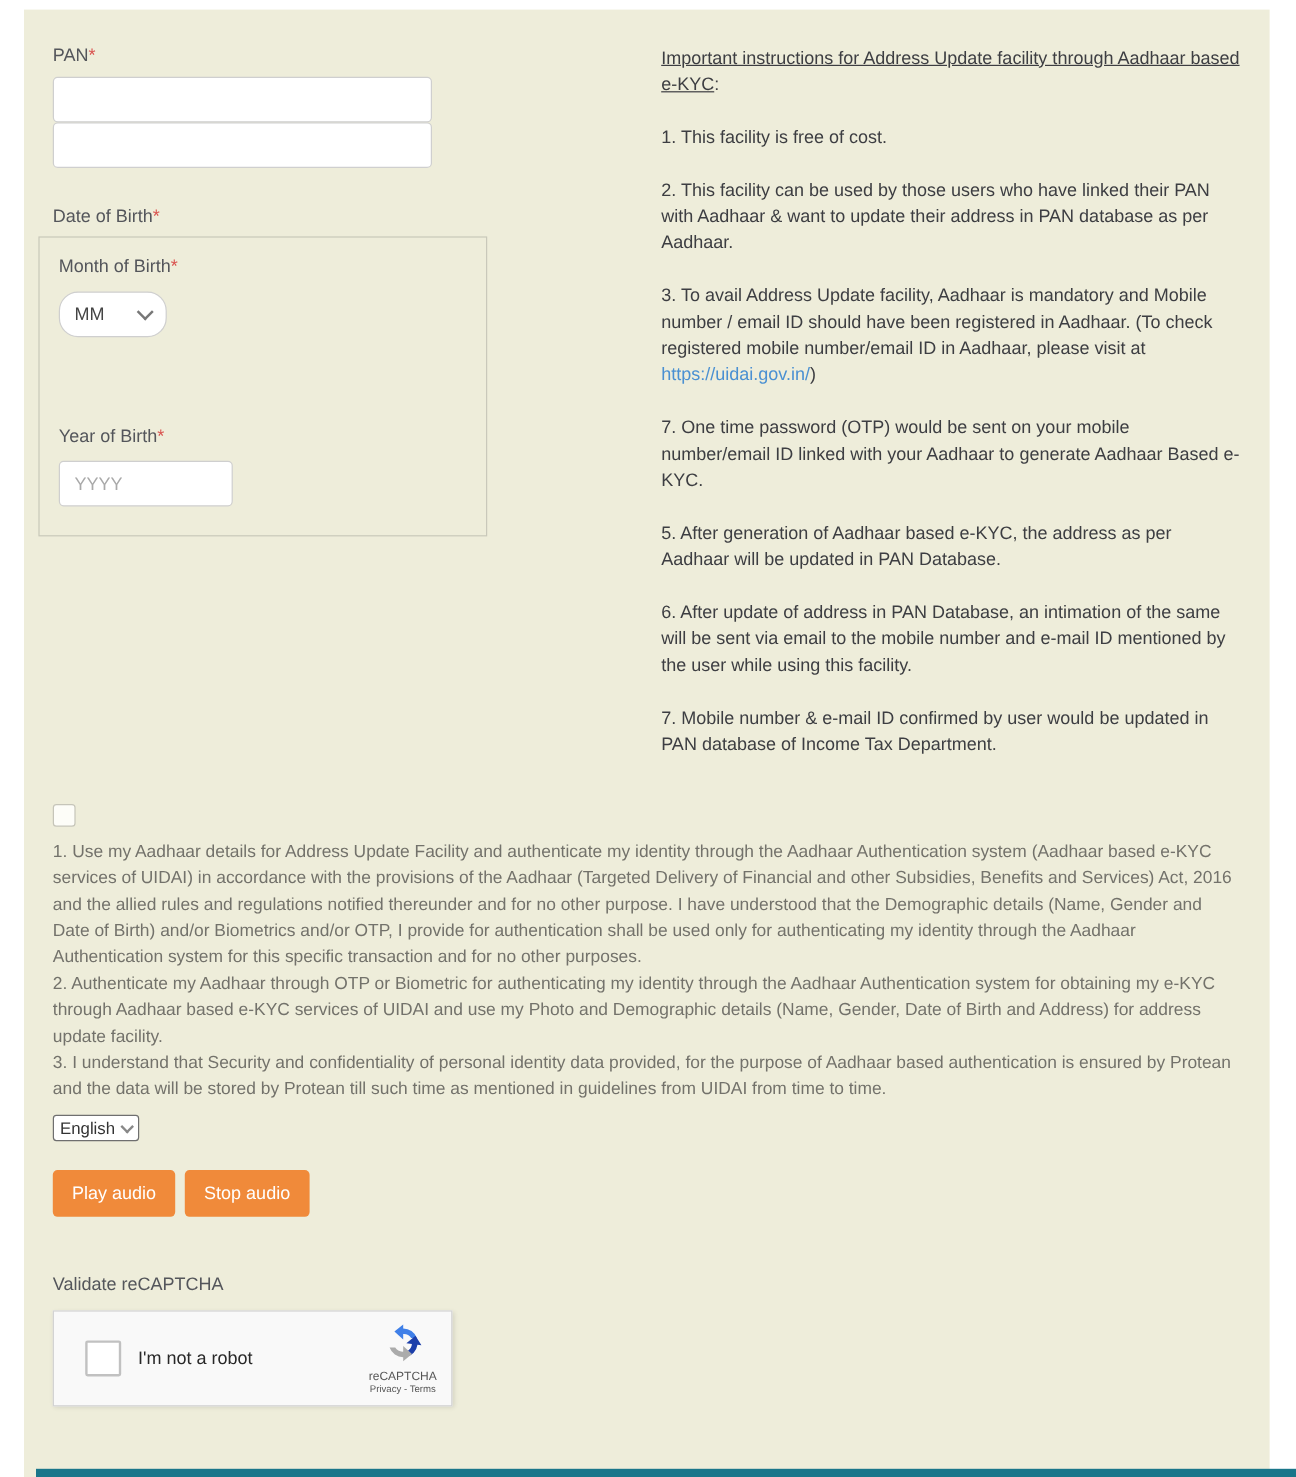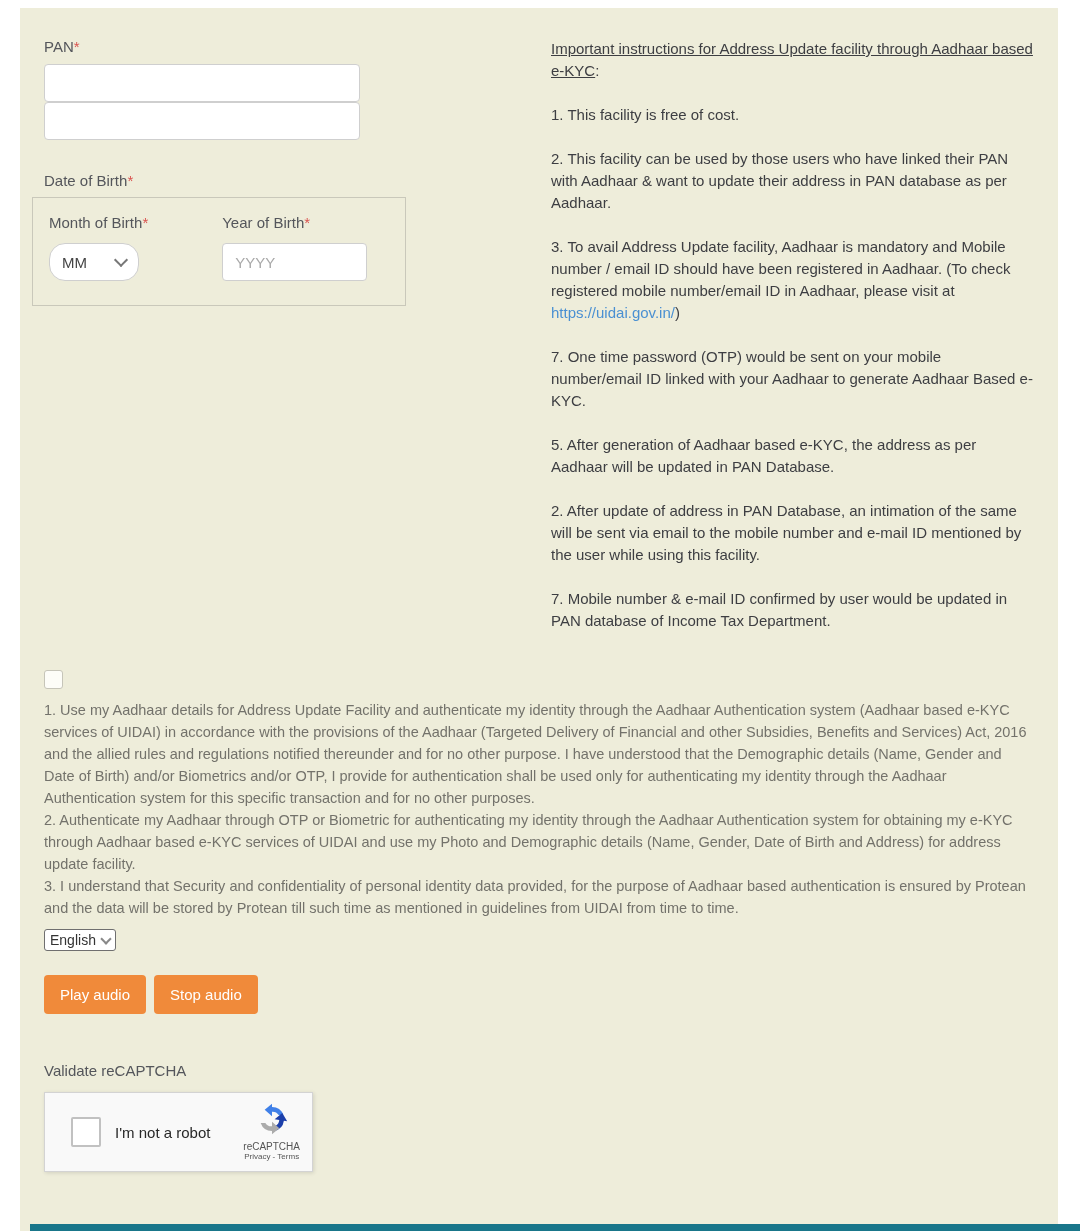--- a/index.html
+++ b/index.html
@@ -7,21 +7,21 @@
   .panel{position:absolute;left:20px;top:8px;width:1038px;bottom:0;background:#eeedda;
          padding:30px 24px 0 24px;box-sizing:border-box;}
   .row-cols{display:flex;align-items:flex-start;}
   .col-left{width:507px;flex:0 0 507px;}
   .col-right{flex:1;color:#3d3e42;font-size:15px;line-height:22px;}
   .field-label{font-size:15px;color:#54565b;margin-bottom:9px;}
   .req{color:#d9534f;}
   .text-input{width:316px;height:38px;background:#fff;border:1px solid #cfcfcf;border-radius:4px;
               box-sizing:border-box;font-size:15px;color:#444;padding:0 12px;outline:none;}
   .dob-fieldset{margin-left:-12px;width:340px;border:1px solid #c9c8ba;padding:16px 16px 24px 16px;
-                display:flex;gap:74px;}
+                display:flex;gap:74px;flex-direction:column;}
   .sub-label{font-size:15px;color:#54565b;margin-bottom:12px;}
   .select-box{width:90px;height:38px;background:#fff;border:1px solid #cfcfcf;border-radius:16px;
               box-sizing:border-box;display:flex;align-items:center;justify-content:space-between;
               padding:0 12px;font-size:15px;color:#444;cursor:pointer;}
   .chev{width:8px;height:8px;border-right:2px solid #777;border-bottom:2px solid #777;
         transform:rotate(45deg);margin-top:-4px;}
   .yob-input{width:145px;height:38px;background:#fff;border:1px solid #cfcfcf;border-radius:4px;
              box-sizing:border-box;font-size:15px;color:#444;padding:0 12px;outline:none;}
   .yob-input::placeholder{color:#a9a9a9;}
   .instr-head{margin:0 0 22px 0;}
@@ -34,21 +34,21 @@
   .consent-text p{margin:0;}
   .lang-label{margin-top:32px;font-size:15px;color:#54565b;}
   .lang-select{margin-top:10px;display:inline-flex;align-items:center;gap:6px;background:#fff;
                border:1px solid #6f6f6f;border-radius:3px;padding:2px 5px;font-size:14px;color:#333;
                cursor:pointer;}
   .lang-select .chev{width:6px;height:6px;border-color:#888;margin-top:-2px;}
   .audio-row{margin-top:24px;display:flex;gap:8px;}
   .btn-orange{background:#f08a3a;color:#fff;border:none;border-radius:4px;font-size:15px;
               font-family:"Liberation Sans",sans-serif;padding:11px 16px;cursor:pointer;}
   .captcha-label{margin-top:48px;font-size:15px;color:#54565b;}
-  .captcha-box{margin-top:13px;width:269px;height:80px;background:#f9f9f9;border:1px solid #d3d3d3;
+  .captcha-box{margin-top:13px;width:333px;height:80px;background:#f9f9f9;border:1px solid #d3d3d3;
                box-shadow:1px 1px 4px rgba(0,0,0,0.12);display:flex;align-items:center;
                box-sizing:border-box;padding:0 12px 0 26px;}
   .captcha-check{width:26px;height:26px;background:#fff;border:2px solid #c1c1c1;border-radius:2px;
                  cursor:pointer;flex:0 0 auto;}
   .captcha-text{font-size:15px;color:#282828;margin-left:14px;flex:1;}
   .captcha-brand{text-align:center;color:#555;}
   .captcha-brand .brand-name{font-size:10px;margin-top:2px;}
   .captcha-brand .brand-links{font-size:8px;color:#555;}
   .footer-bar{position:absolute;left:30px;right:0;bottom:0;height:7px;background:#19768a;}
 </style>
@@ -84,21 +84,21 @@
     </div>
 
     <div class="col-right">
       <p class="instr-head"><span class="u">Important instructions for Address Update facility through Aadhaar based e-KYC</span><span>:</span></p>
 
       <p class="instr-p">1. This facility is free of cost.</p>
       <p class="instr-p">2. This facility can be used by those users who have linked their PAN with Aadhaar &amp; want to update their address in PAN database as per Aadhaar.</p>
       <p class="instr-p"><span>3. To avail Address Update facility, Aadhaar is mandatory and Mobile number / email ID should have been registered in Aadhaar. (To check registered mobile number/email ID in Aadhaar, please visit at </span><a href="#">https://uidai.gov.in/</a><span>)</span></p>
       <p class="instr-p">7. One time password (OTP) would be sent on your mobile number/email ID linked with your Aadhaar to generate Aadhaar Based e-KYC.</p>
       <p class="instr-p">5. After generation of Aadhaar based e-KYC, the address as per Aadhaar will be updated in PAN Database.</p>
-      <p class="instr-p">2. After update of address in PAN Database, an intimation of the same will be sent via email to the mobile number and e-mail ID mentioned by the user while using this facility.</p>
+      <p class="instr-p">6. After update of address in PAN Database, an intimation of the same will be sent via email to the mobile number and e-mail ID mentioned by the user while using this facility.</p>
       <p class="instr-p">7. Mobile number &amp; e-mail ID confirmed by user would be updated in PAN database of Income Tax Department.</p>
     </div>
   </div>
 
   
   <div class="consent-check"></div>
   <div class="consent-text">
     <p>1. Use my Aadhaar details for Address Update Facility and authenticate my identity through the Aadhaar Authentication system (Aadhaar based e-KYC services of UIDAI) in accordance with the provisions of the Aadhaar (Targeted Delivery of Financial and other Subsidies, Benefits and Services) Act, 2016 and the allied rules and regulations notified thereunder and for no other purpose. I have understood that the Demographic details (Name, Gender and Date of Birth) and/or Biometrics and/or OTP, I provide for authentication shall be used only for authenticating my identity through the Aadhaar Authentication system for this specific transaction and for no other purposes.</p>
     <p>2. Authenticate my Aadhaar through OTP or Biometric for authenticating my identity through the Aadhaar Authentication system for obtaining my e-KYC through Aadhaar based e-KYC services of UIDAI and use my Photo and Demographic details (Name, Gender, Date of Birth and Address) for address update facility.</p>
     <p>3. I understand that Security and confidentiality of personal identity data provided, for the purpose of Aadhaar based authentication is ensured by Protean and the data will be stored by Protean till such time as mentioned in guidelines from UIDAI from time to time.</p>

